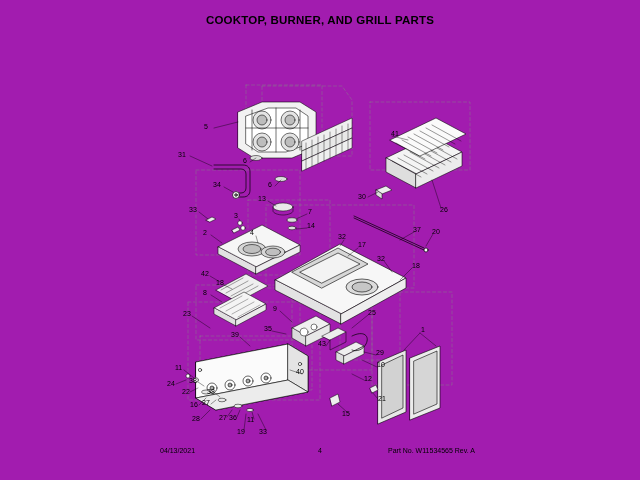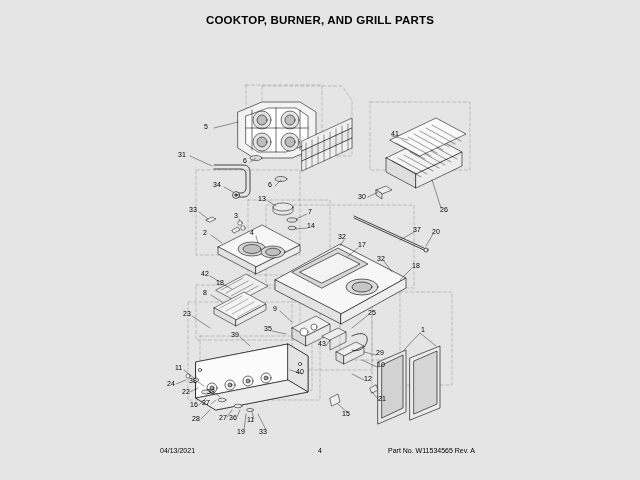--- a/index.html
+++ b/index.html
@@ -11,21 +11,21 @@
     width: 640px;
     height: 480px;
     font-family: "Liberation Sans", sans-serif;
     color: #000;
     overflow: hidden;
   }
   #page {
     position: relative;
     width: 640px;
     height: 480px;
-    background: #e5e5e5;
+    background: #a21caf;
   }
   #title {
     position: absolute;
     top: 14px;
     left: 0;
     width: 640px;
     text-align: center;
     font-size: 11.5px;
     font-weight: bold;
     letter-spacing: 0.2px;

